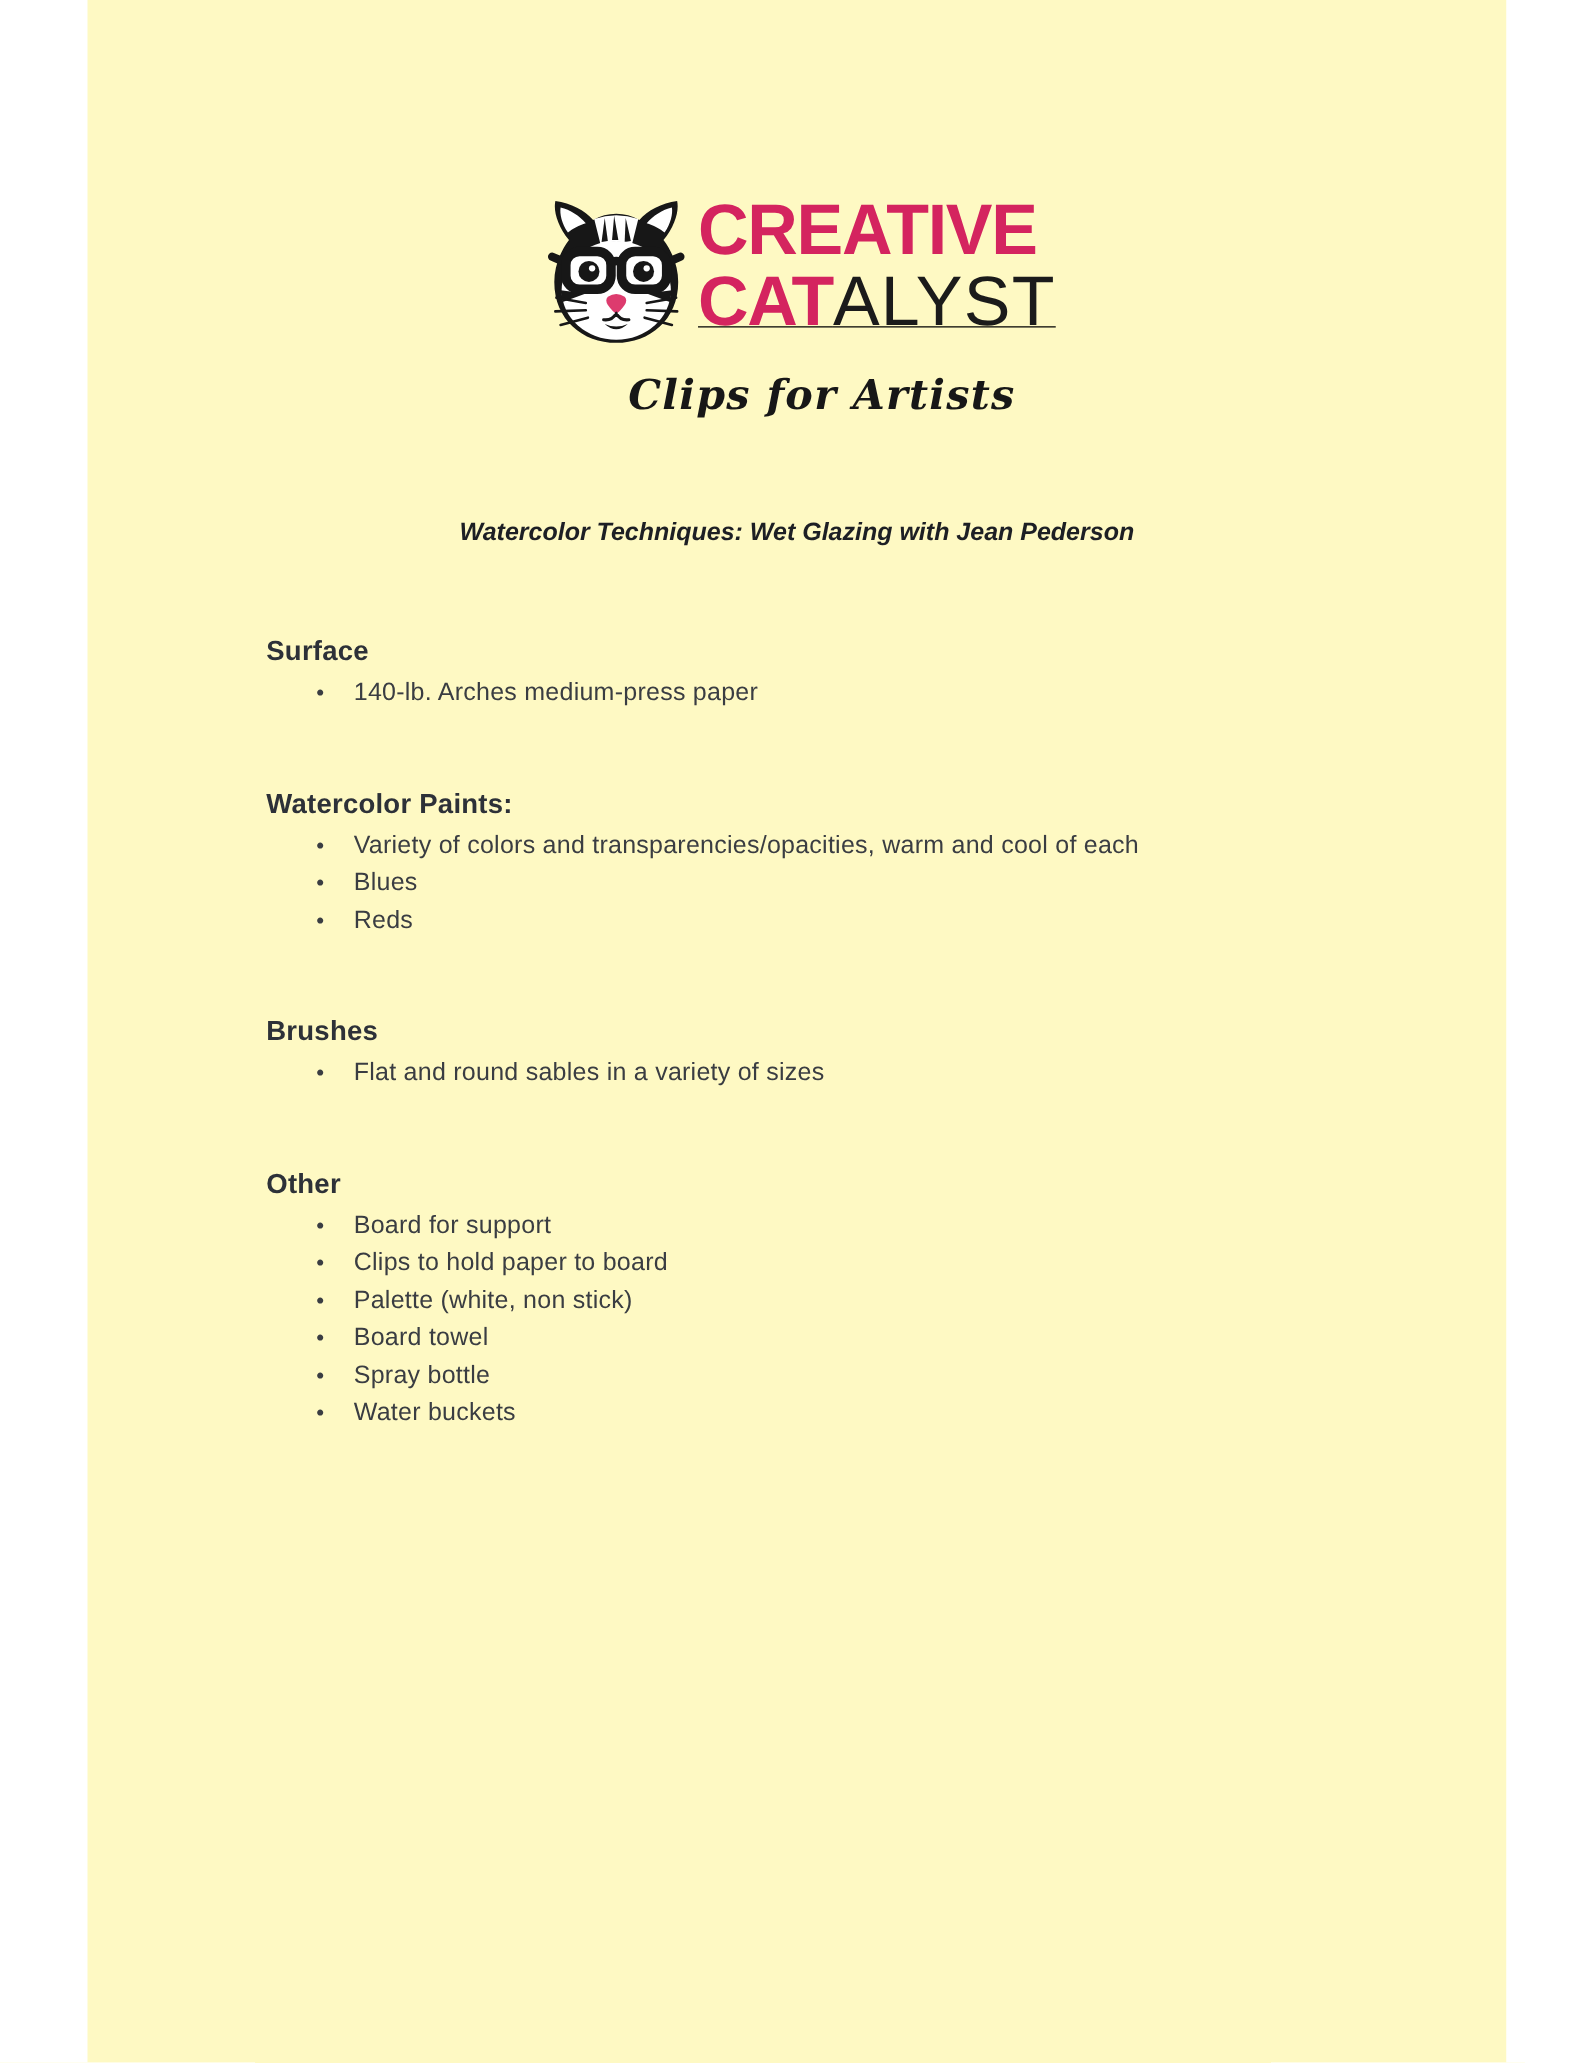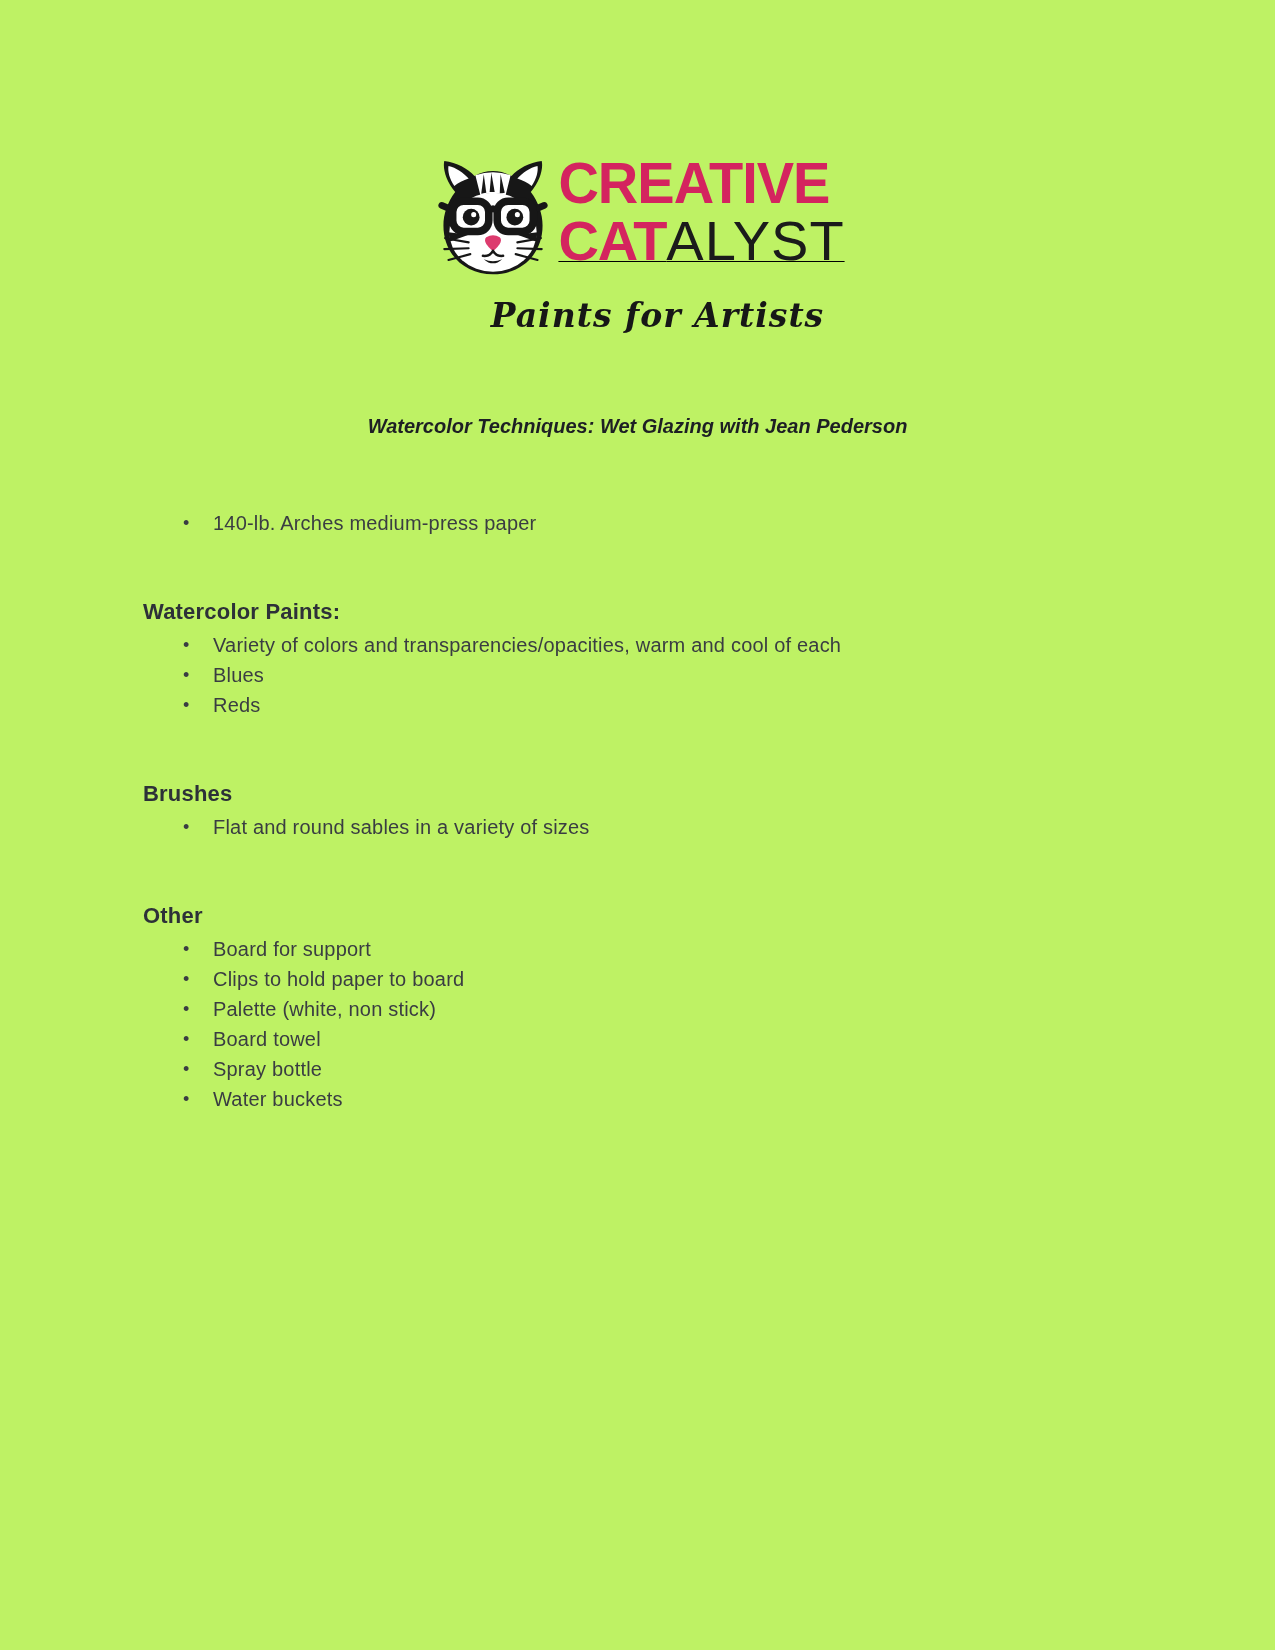--- a/index.html
+++ b/index.html
@@ -1,22 +1,22 @@
 <!DOCTYPE html>
 <html><head>
 <meta charset="utf-8">
 <style>
   * { margin:0; padding:0; box-sizing:border-box; }
   html,body { background:#ffffff; }
   .page {
     position:relative;
-    width:1275px;
+    width:1135px;
     height:1650px;
     margin:0 auto;
-    background:#bef264;
+    background:#fef9c3;
     font-family:"Liberation Sans", sans-serif;
     overflow:hidden;
   }
   
   .logo-wrap {
     padding-top:150px;
     width:470px;
     margin:0 auto 0 auto;
     text-align:center;
   }
@@ -146,28 +146,29 @@
         <path d="M75,114 Q71,121 63,120 M75,114 Q79,121 87,120" stroke="#171717" stroke-width="3" stroke-linecap="round" fill="none"></path>
         <path d="M64,124 Q75,134 86,124 Q75,129 64,124 Z" fill="#171717"></path>
 
         <path d="M46,104 L18,99 M46,111 L17,112 M48,118 L22,125 M104,104 L132,99 M104,111 L133,112 M102,118 L128,125" stroke="#171717" stroke-width="2.5" stroke-linecap="round" fill="none"></path>
       </svg>
       <div class="wordmark">
         <span class="wm-line1">CREATIVE</span>
         <span class="wm-line2"><span class="wm-accent">CAT</span><span class="wm-rest">ALYST</span></span>
       </div>
     </div>
-    <div class="tagline">Paints for Artists</div>
+    <div class="tagline">Clips for Artists</div>
   </div>
 
   <div class="doc-title">Watercolor Techniques: Wet Glazing with Jean Pederson</div>
 
   <div class="content">
 
     <div class="section">
+      <div class="section-heading">Surface</div>
       <ul class="bullets">
         <li>140-lb. Arches medium-press paper</li>
       </ul>
     </div>
 
     <div class="section">
       <div class="section-heading">Watercolor Paints:</div>
       <ul class="bullets">
         <li>Variety of colors and transparencies/opacities, warm and cool of each</li>
         <li>Blues</li>

